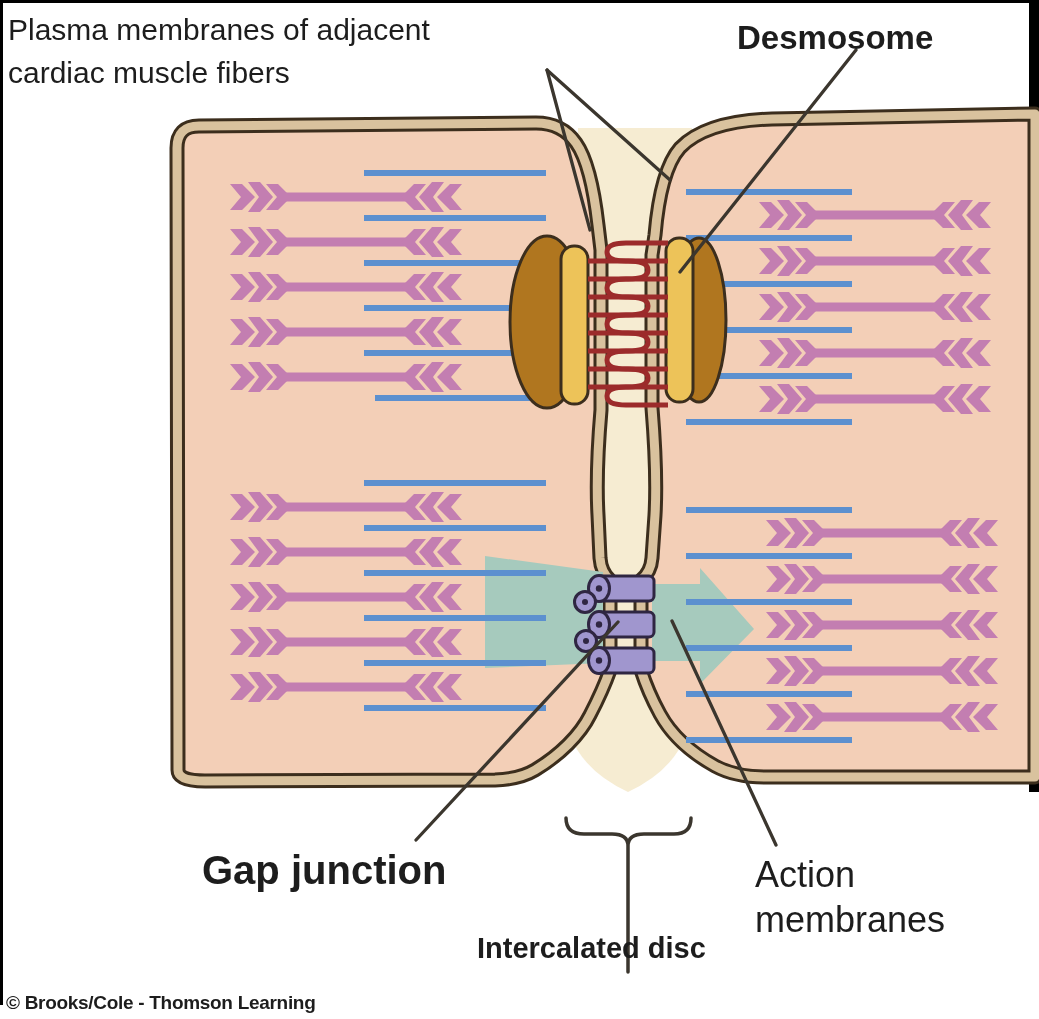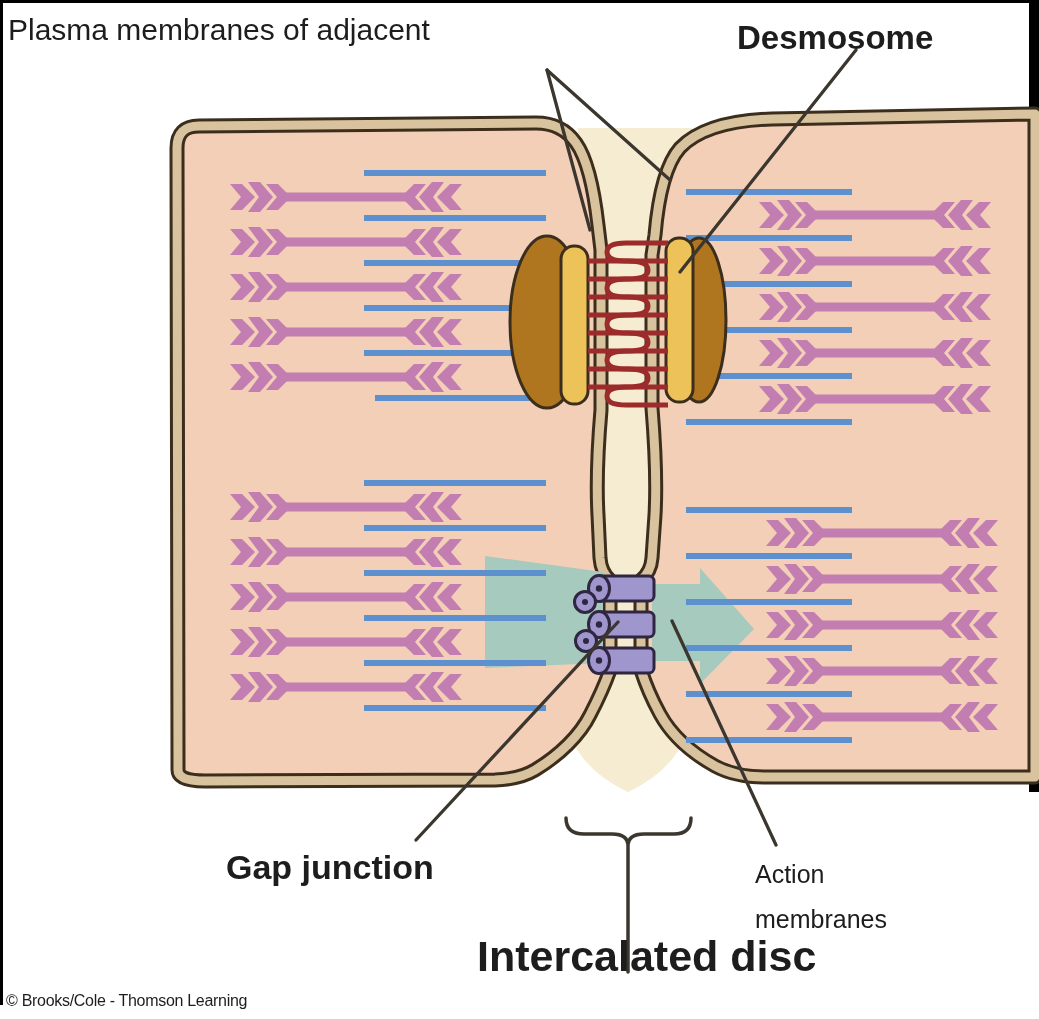--- a/index.html
+++ b/index.html
@@ -21,24 +21,24 @@
   }
   html,body{margin:0;padding:0;background:#888;}
   .stage{
     position:relative;width:1039px;height:1019px;background:var(--bg);
     overflow:hidden;font-family:"Liberation Sans",sans-serif;color:var(--txt);
   }
   .stage svg{position:absolute;left:0;top:0;}
   .lbl{position:absolute;white-space:nowrap;}
   .lbl-plasma{left:8px;top:8px;font-size:30px;line-height:43px;font-weight:400;}
   .lbl-desmosome{left:737px;top:19px;font-size:33px;font-weight:700;}
-  .lbl-gap{left:202px;top:848px;font-size:34px;font-weight:700;margin-left:24px;}
-  .lbl-action{left:755px;top:852px;font-size:25px;line-height:45px;font-weight:400;}
-  .lbl-disc{left:477px;top:932px;font-size:43px;font-weight:700;text-align:center;}
-  .lbl-credit{left:6px;top:992px;font-size:16px;font-weight:400;letter-spacing:-0.3px;}
+  .lbl-gap{left:202px;top:848px;font-size:40px;font-weight:700;}
+  .lbl-action{left:755px;top:852px;font-size:36px;line-height:45px;font-weight:400;}
+  .lbl-disc{left:477px;top:932px;font-size:29px;font-weight:700;text-align:center;}
+  .lbl-credit{left:6px;top:992px;font-size:19px;font-weight:700;letter-spacing:-0.3px;}
   .lbl span{display:block;}
 </style>
 </head>
 <body>
 
 <div class="stage">
 
   <svg width="1039" height="1019" viewBox="0 0 1039 1019">
 
     <defs>
@@ -182,20 +182,21 @@
       <line x1="856" y1="50" x2="680" y2="272"></line>
       <line x1="618" y1="622" x2="416" y2="840"></line>
       <line x1="672" y1="621" x2="776" y2="845"></line>
     </g>
 
     <path d="M566,818 Q566,834 584,834 L612,834 Q628,834 628,846 Q628,834 644,834 L674,834 Q691,834 691,818 M628,846 L628,972" fill="none" stroke="var(--ptr)" stroke-width="3.5" stroke-linecap="round"></path>
   </svg>
 
   <div class="lbl lbl-plasma">
     <span>Plasma membranes of adjacent</span>
+    <span>cardiac muscle fibers</span>
   </div>
 
   <div class="lbl lbl-desmosome">Desmosome</div>
 
   <div class="lbl lbl-gap">Gap junction</div>
 
   <div class="lbl lbl-action">
     <span>Action</span>
     <span>membranes</span>
   </div>

